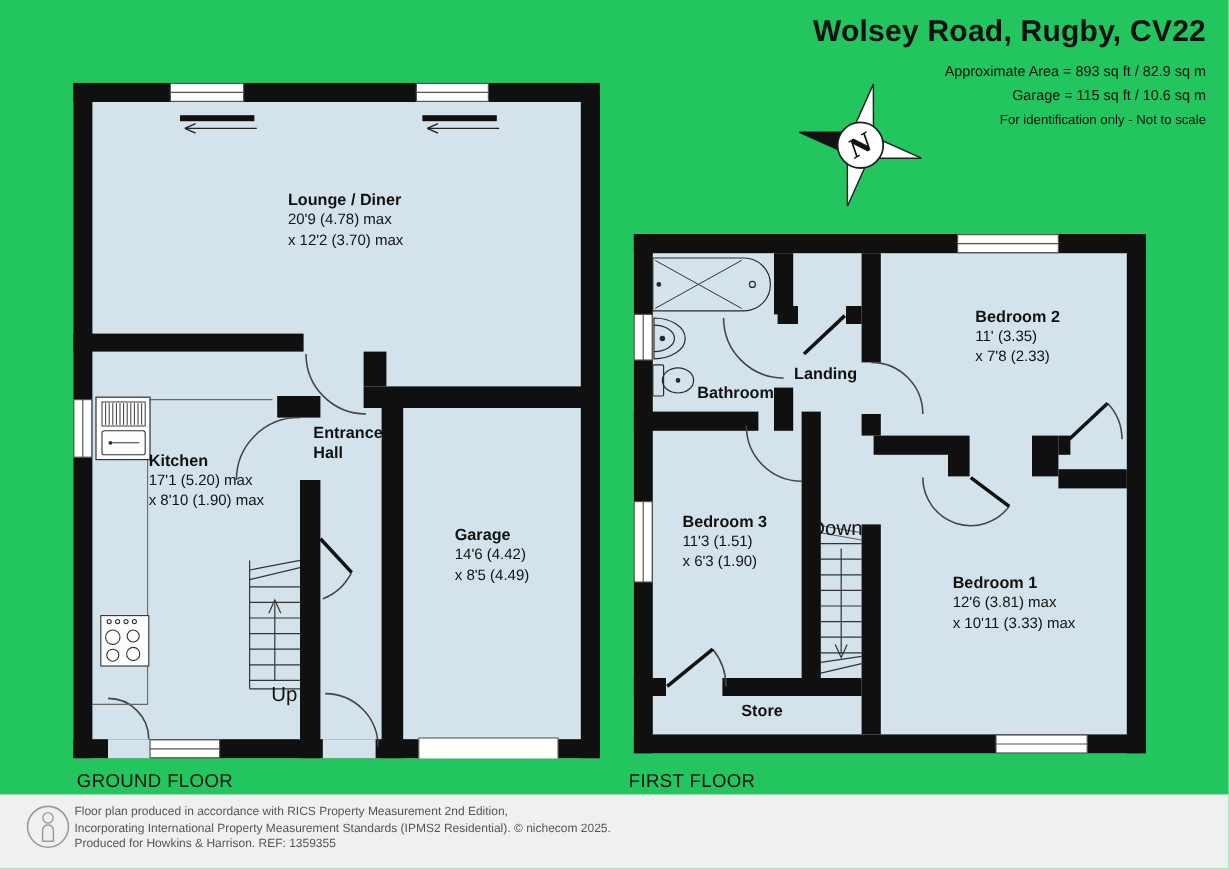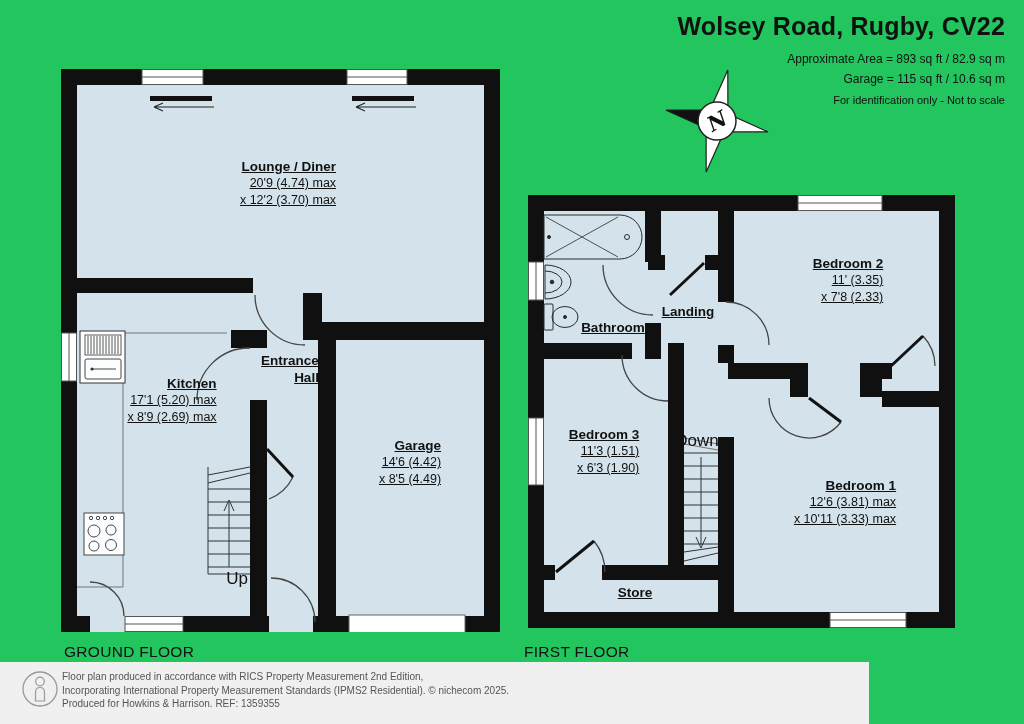--- a/index.html
+++ b/index.html
@@ -4,26 +4,26 @@
 <style>
   html,body{margin:0;padding:0;background:#ffffff;}
   .canvas{position:relative;width:1024px;height:724px;background:#22c55e;overflow:hidden;
           font-family:"Liberation Sans", sans-serif;color:#111;}
   .plan{position:absolute;}
   .header{position:absolute;top:12px;right:19px;text-align:right;}
   .header-title{font-size:25px;font-weight:bold;margin:0 0 8px 0;letter-spacing:0.2px;}
   .header-line{font-size:12px;line-height:20px;}
   .header-note{font-size:11px;margin-top:5px;}
   .compass{position:absolute;left:660px;top:64px;}
-  .room-label{position:absolute;transform:translateX(-50%);text-align:right;line-height:17px;white-space:nowrap;text-decoration:underline;}
+  .room-label{position:absolute;transform:translateX(-50%);text-align:left;line-height:17px;white-space:nowrap;}
   .room-name{display:block;font-weight:bold;font-size:13.5px;}
   .room-dim{display:block;font-size:12.5px;}
   .stair-label{position:absolute;transform:translateX(-50%);font-weight:normal;font-size:17px;}
   .floor-title{position:absolute;font-weight:normal;font-size:15.5px;letter-spacing:0.3px;}
-  .footer{position:absolute;left:0;top:662px;width:869px;height:62px;background:#f0f0f0;}
+  .footer{position:absolute;left:0;top:662px;width:1024px;height:62px;background:#f0f0f0;}
   .footer-logo{position:absolute;left:20px;top:7px;}
   .footer-text{position:absolute;left:62px;top:8px;font-size:10px;line-height:13.5px;color:#555;}
 </style>
 </head>
 <body>
 
 <div class="canvas">
 
   <div class="header">
     <div class="header-title">Wolsey Road, Rugby, CV22</div>
@@ -211,27 +211,27 @@
     </g>
     <g fill="none" stroke="#2a2a2a" stroke-width="1">
       <rect x="16" y="109" width="9" height="26" rx="1"></rect>
       <ellipse cx="37" cy="122" rx="13" ry="10.5"></ellipse>
       <circle cx="37" cy="122" r="1.5" fill="#2a2a2a"></circle>
     </g>
   </svg>
 
   <div class="room-label" style="left:288px;top:158px">
     <span class="room-name">Lounge / Diner</span>
-    <span class="room-dim">20'9 (4.74) max</span>
+    <span class="room-dim">20'9 (4.78) max</span>
     <span class="room-dim">x 12'2 (3.70) max</span>
   </div>
   <div class="room-label" style="left:172px;top:375px">
     <span class="room-name">Kitchen</span>
     <span class="room-dim">17'1 (5.20) max</span>
-    <span class="room-dim">x 8'9 (2.69) max</span>
+    <span class="room-dim">x 8'10 (1.90) max</span>
   </div>
   <div class="room-label" style="left:290px;top:352px">
     <span class="room-name">Entrance</span>
     <span class="room-name">Hall</span>
   </div>
   <div class="room-label" style="left:410px;top:437px">
     <span class="room-name">Garage</span>
     <span class="room-dim">14'6 (4.42)</span>
     <span class="room-dim">x 8'5 (4.49)</span>
   </div>

